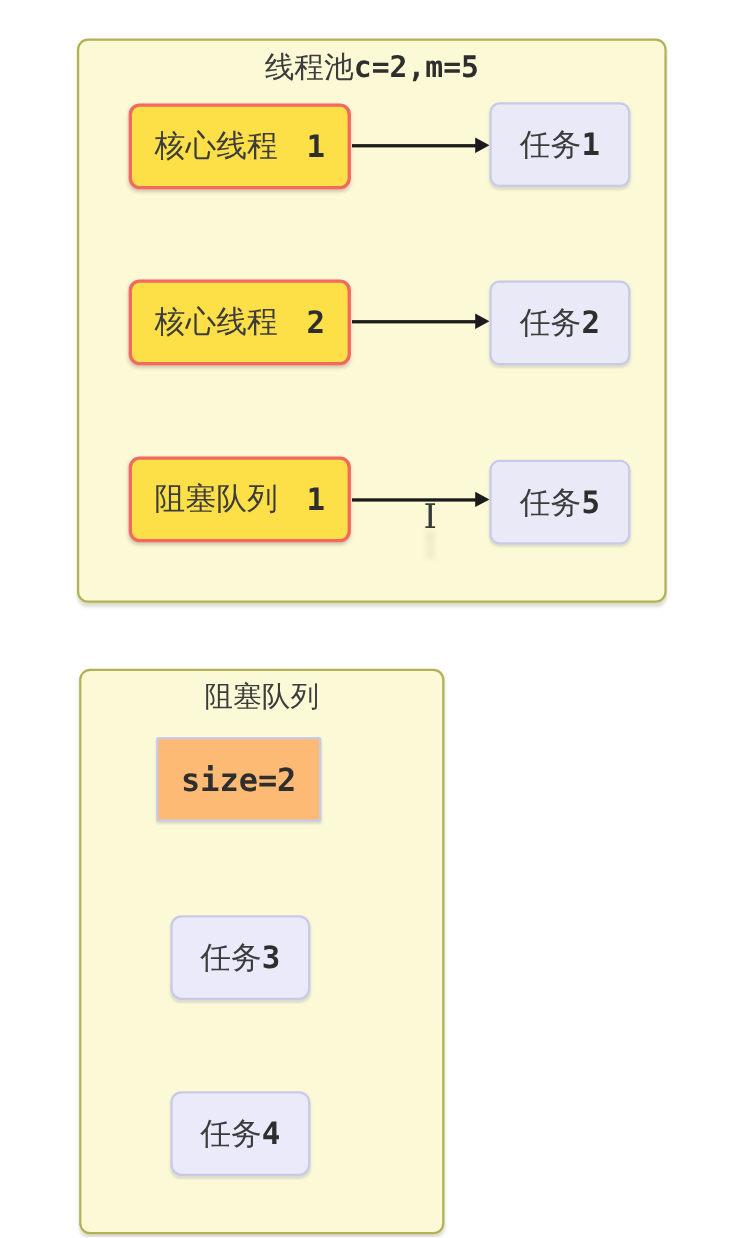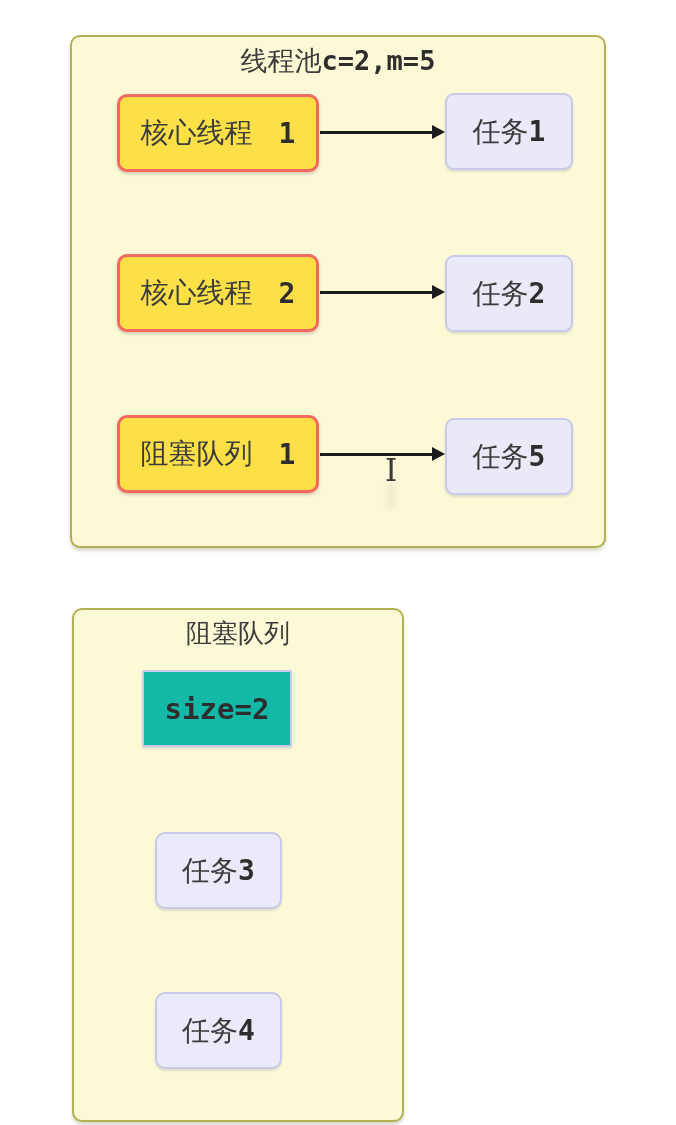--- a/index.html
+++ b/index.html
@@ -66,21 +66,21 @@
     height: 77px;
     left: 373px;
     background: #e9e9f8;
     border: 2px solid #c9c9e9;
     border-radius: 9px;
     box-shadow: 0 2px 2px rgba(100,100,140,0.18);
   }
   .node-queue-size {
     width: 150px;
     height: 77px;
-    background: #14b8a6;
+    background: #fdba74;
     border: 2px solid #c9c9e9;
     border-radius: 2px;
     box-shadow: 0 2px 2px rgba(100,100,140,0.18);
   }
   .node-queue-task {
     width: 127px;
     height: 77px;
     background: #eaeafa;
     border: 2px solid #c9c9e9;
     border-radius: 10px;

